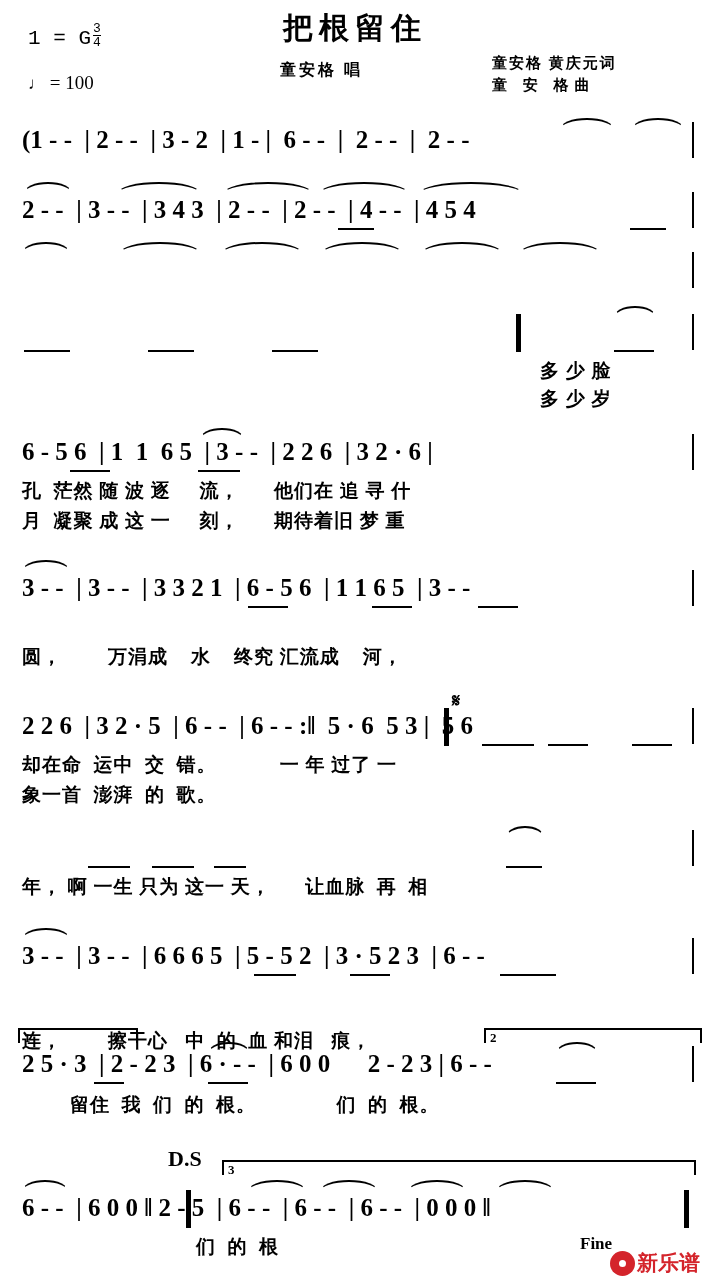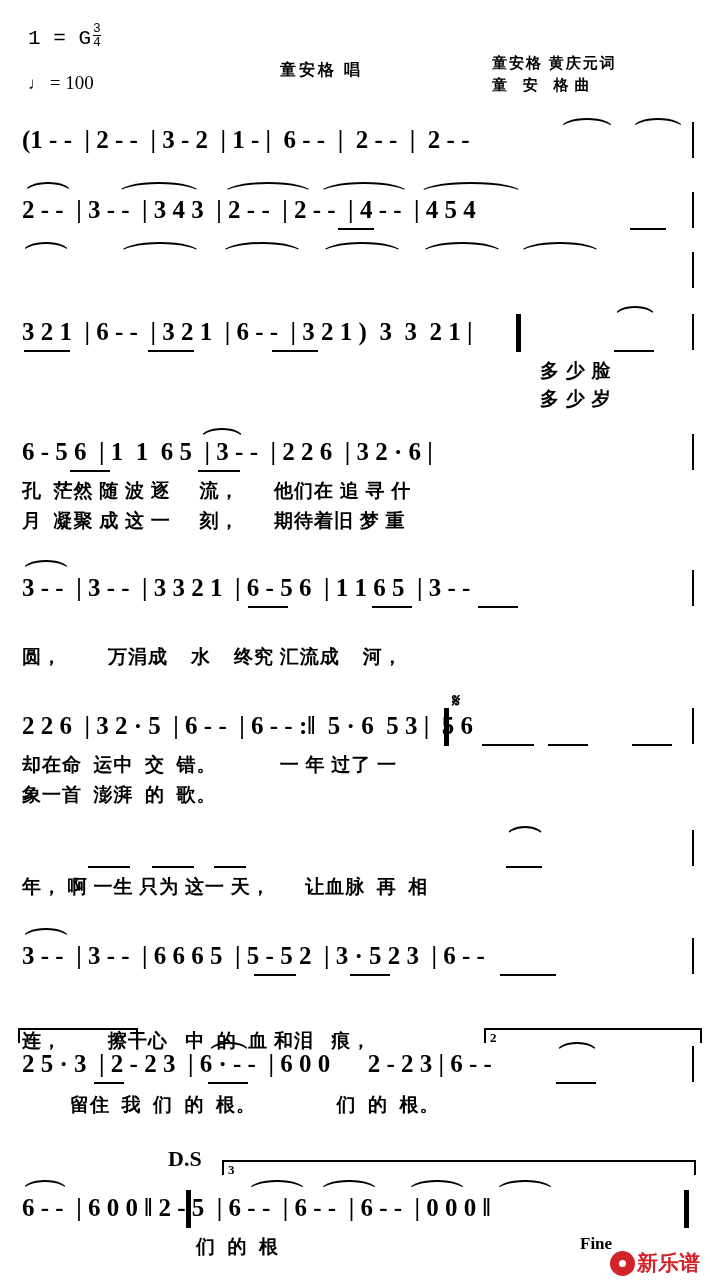--- a/index.html
+++ b/index.html
@@ -190,20 +190,21 @@
     color: #d4242b;
     font-family: "Liberation Sans", sans-serif;
     letter-spacing: 0px;
   }
 </style>
 </head>
 <body>
 
 <div class="sheet">
 
+  <div class="title">把根留住</div>
 
   <div class="key-sig">
     <span>1 = G</span><span class="frac"><span class="num">3</span><span class="den">4</span></span>
   </div>
 
   <div class="tempo">
     <span class="note">♩</span>
     <span>= 100</span>
   </div>
 
@@ -234,23 +235,20 @@
   <div class="barline" style="left:692px; top:192px; height:36px;"></div>
 
   <div class="slur" style="left:22px; top:242px; width:46px;"></div>
   <div class="slur" style="left:120px; top:242px; width:78px;"></div>
   <div class="slur" style="left:222px; top:242px; width:78px;"></div>
   <div class="slur" style="left:322px; top:242px; width:78px;"></div>
   <div class="slur" style="left:422px; top:242px; width:78px;"></div>
   <div class="slur" style="left:520px; top:242px; width:78px;"></div>
   <div class="barline" style="left:692px; top:252px; height:36px;"></div>
 
-  <div class="row" style="top:312px">
-    <div class="notes">3 2 1  | 6 - -  | 3 2 1  | 6 - -  | 3 2 1 )  3  3  2 1 |</div>
-  </div>
   <div class="uline" style="left:24px; top:350px; width:46px;"></div>
   <div class="uline" style="left:148px; top:350px; width:46px;"></div>
   <div class="uline" style="left:272px; top:350px; width:46px;"></div>
   <div class="thickbar" style="left:516px; top:314px; height:38px;"></div>
   <div class="slur" style="left:614px; top:306px; width:40px;"></div>
   <div class="uline" style="left:614px; top:350px; width:40px;"></div>
   <div class="barline" style="left:692px; top:314px; height:36px;"></div>
 
   <div class="lyrics" style="top:358px; left:540px;">多 少 脸</div>
   <div class="lyrics" style="top:386px; left:540px;">多 少 岁</div>

